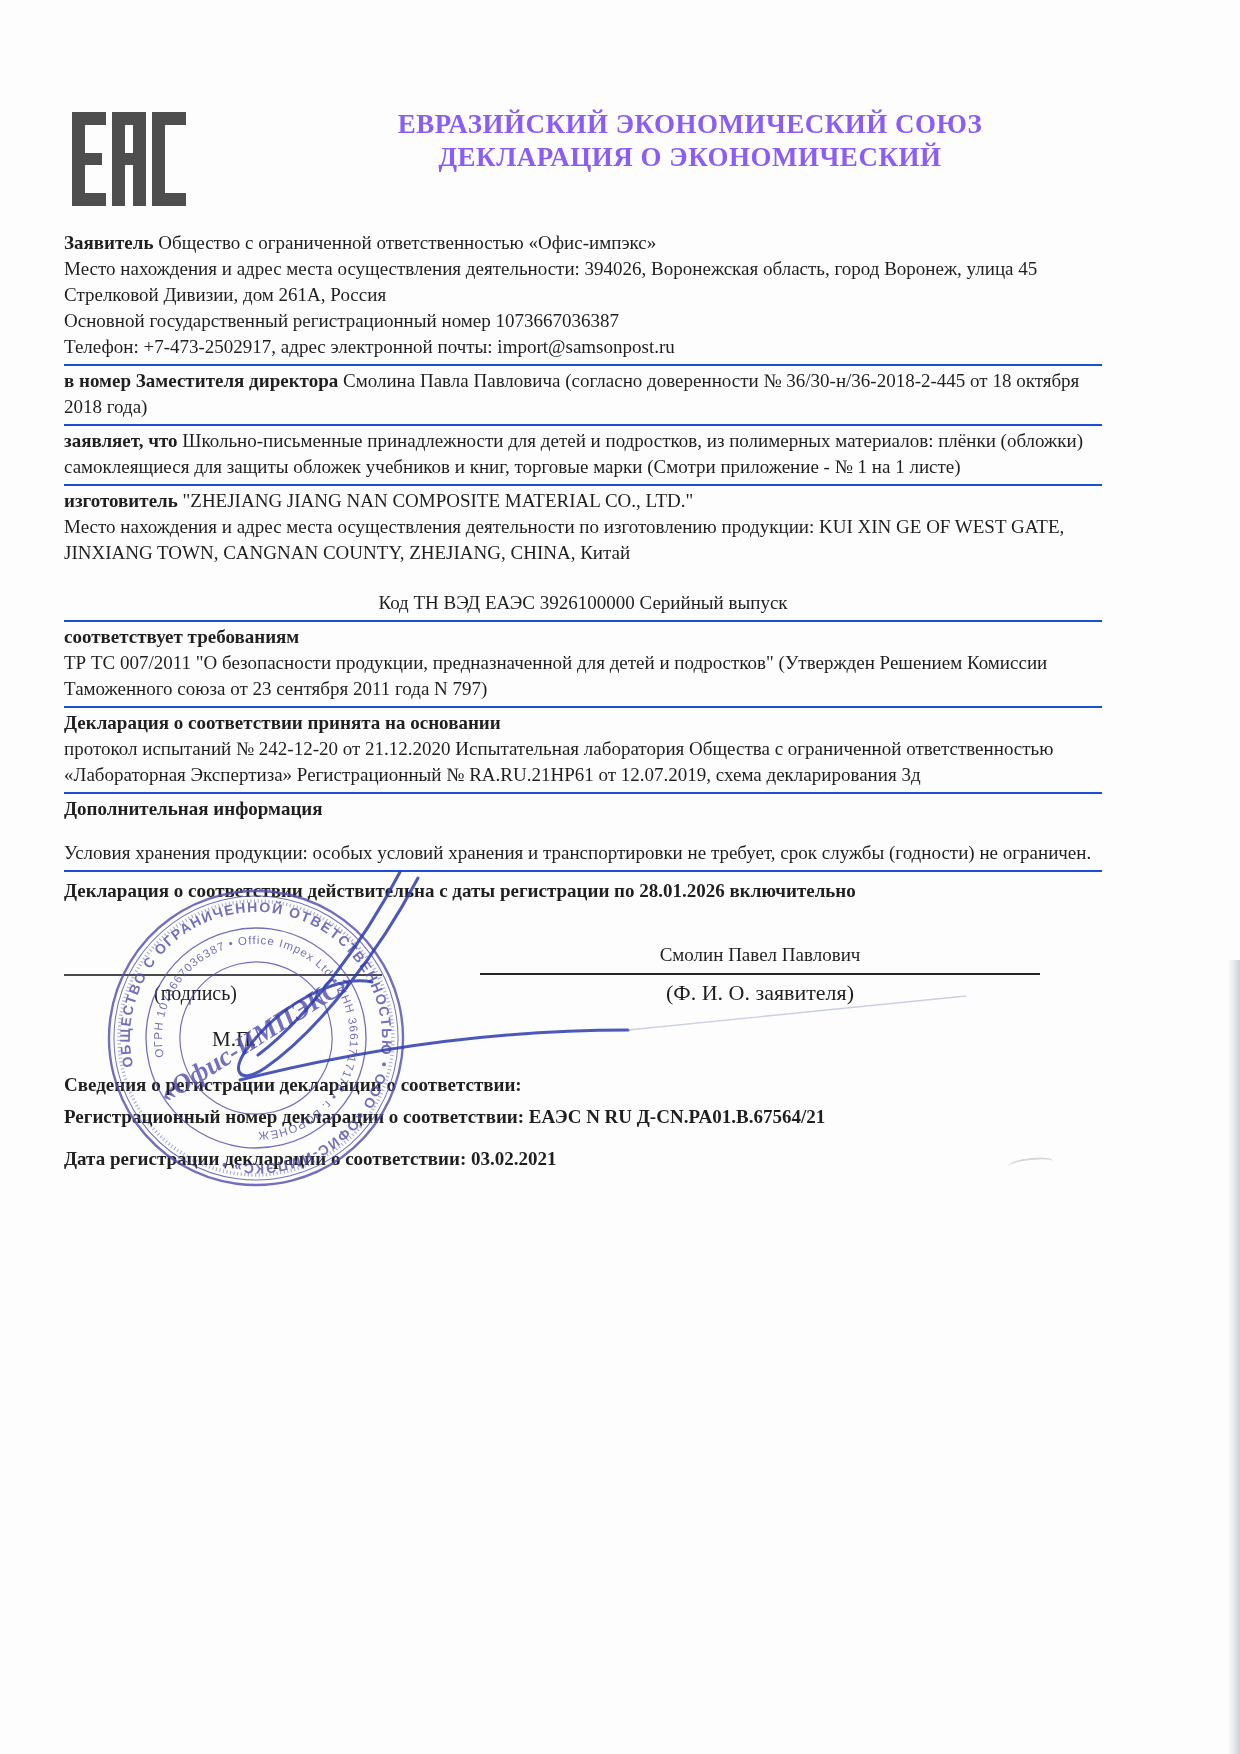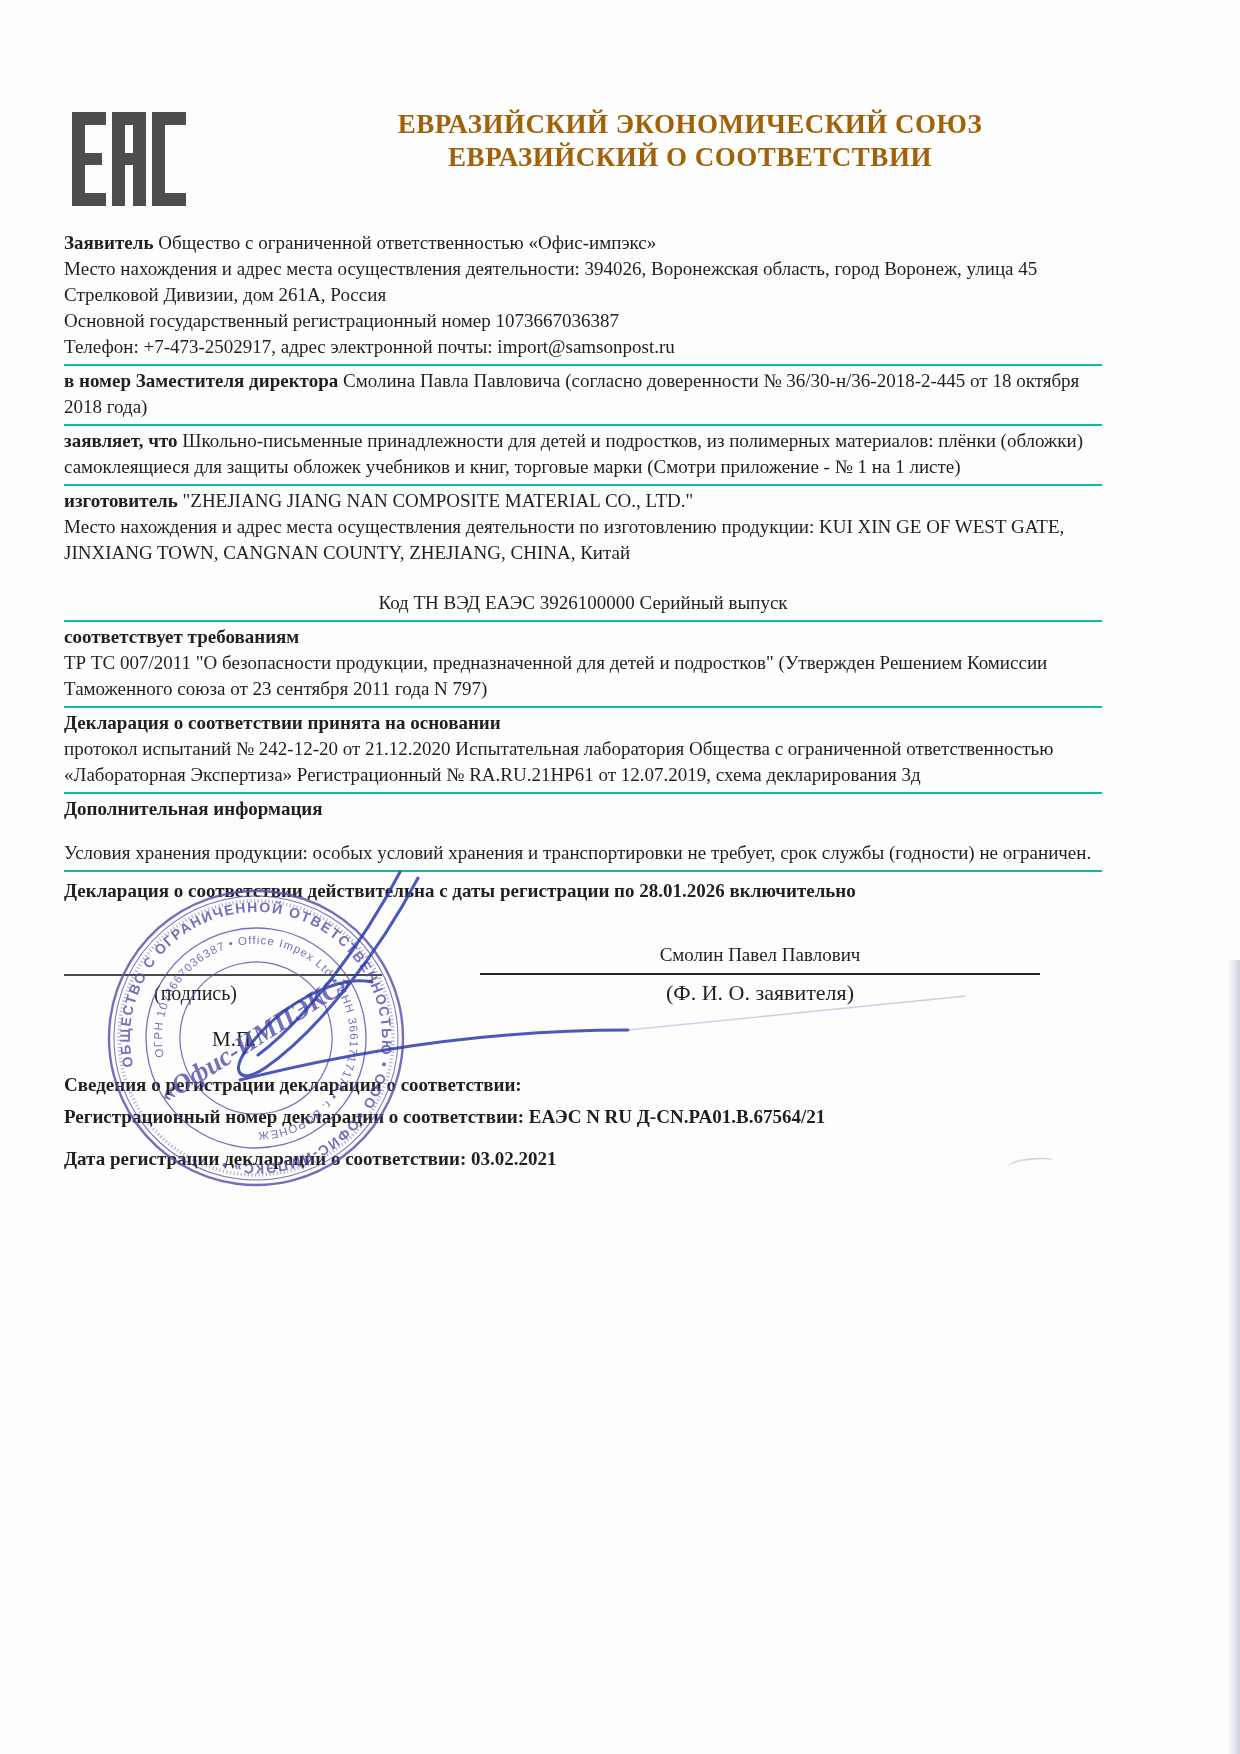--- a/index.html
+++ b/index.html
@@ -4,28 +4,28 @@
 <style>
   html,body{margin:0;padding:0;background:#ffffff;}
   .page{
     position:relative; width:1240px; height:1754px; background:#fdfdfd;
     font-family:"Liberation Serif", serif; color:#1f1f1f; overflow:hidden;
   }
   .eac-logo{position:absolute; left:72px; top:112px;}
   .doc-title{
     position:absolute; left:250px; top:108px; width:880px;
     text-align:center; font-weight:bold; font-size:27px; line-height:33px;
-    letter-spacing:.5px; color:#a16207;
+    letter-spacing:.5px; color:#8b5cf6;
   }
   .content{
     position:absolute; left:64px; top:228px; width:1038px;
     font-size:19px; line-height:26px;
   }
   .content p{margin:0;}
-  .sec{border-bottom:2px solid #14b8a6; padding:2px 0 4px;}
+  .sec{border-bottom:2px solid #1d4ed8; padding:2px 0 4px;}
   .sec.nb{border-bottom:none;}
   b{font-weight:bold;}
   .gap-top{margin-top:24px !important;text-align:center;}
   .gap-top-sm{margin-top:18px !important;}
   .validity{padding-top:6px; font-weight:bold;}
   .sig-block{position:relative; height:118px; margin-top:34px;}
   .sig-name{position:absolute; left:416px; top:0; width:560px; text-align:center;}
   .sig-line-left{position:absolute; left:0; top:32px; width:318px; border-top:2px solid #4a4a4a;}
   .sig-line-right{position:absolute; left:416px; top:31px; width:560px; border-top:2px solid #262626;}
   .sig-cap-left{position:absolute; left:90px; top:38px; width:230px; font-size:20px;}
@@ -65,21 +65,21 @@
       <rect x="40" y="41" width="34" height="12"></rect>
 
       <rect x="80" y="0" width="13" height="94"></rect>
       <rect x="80" y="0" width="34" height="13"></rect>
       <rect x="80" y="81" width="34" height="13"></rect>
     </g>
   </svg>
 
   <div class="doc-title">
     <div>ЕВРАЗИЙСКИЙ ЭКОНОМИЧЕСКИЙ СОЮЗ</div>
-    <div>ЕВРАЗИЙСКИЙ О СООТВЕТСТВИИ</div>
+    <div>ДЕКЛАРАЦИЯ О ЭКОНОМИЧЕСКИЙ</div>
   </div>
 
   <div class="content">
 
     <div class="sec">
       <p><b>Заявитель</b> <span>Общество с ограниченной ответственностью «Офис-импэкс»</span></p>
       <p>Место нахождения и адрес места осуществления деятельности: 394026, Воронежская область, город Воронеж, улица 45 Стрелковой Дивизии, дом 261А, Россия</p>
       <p>Основной государственный регистрационный номер 1073667036387</p>
       <p>Телефон: +7-473-2502917, адрес электронной почты: import@samsonpost.ru</p>
     </div>

